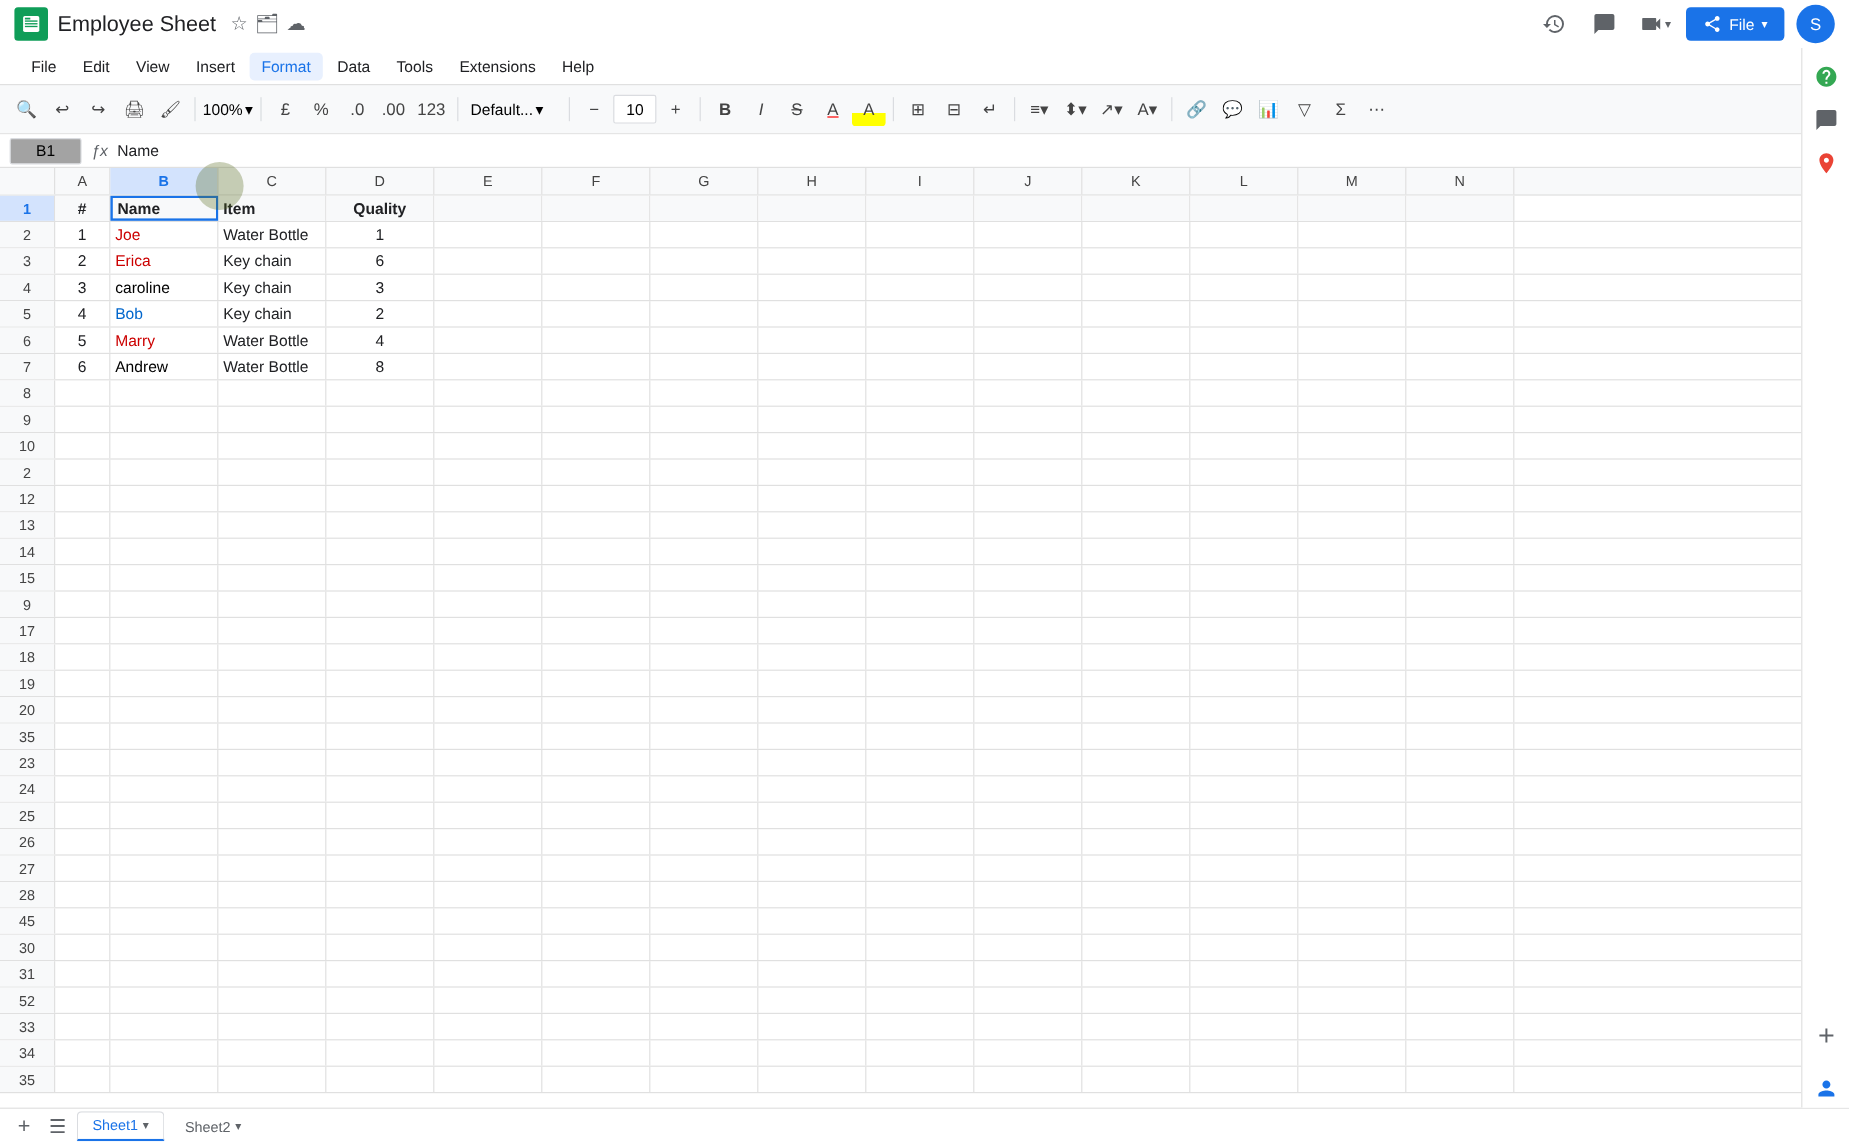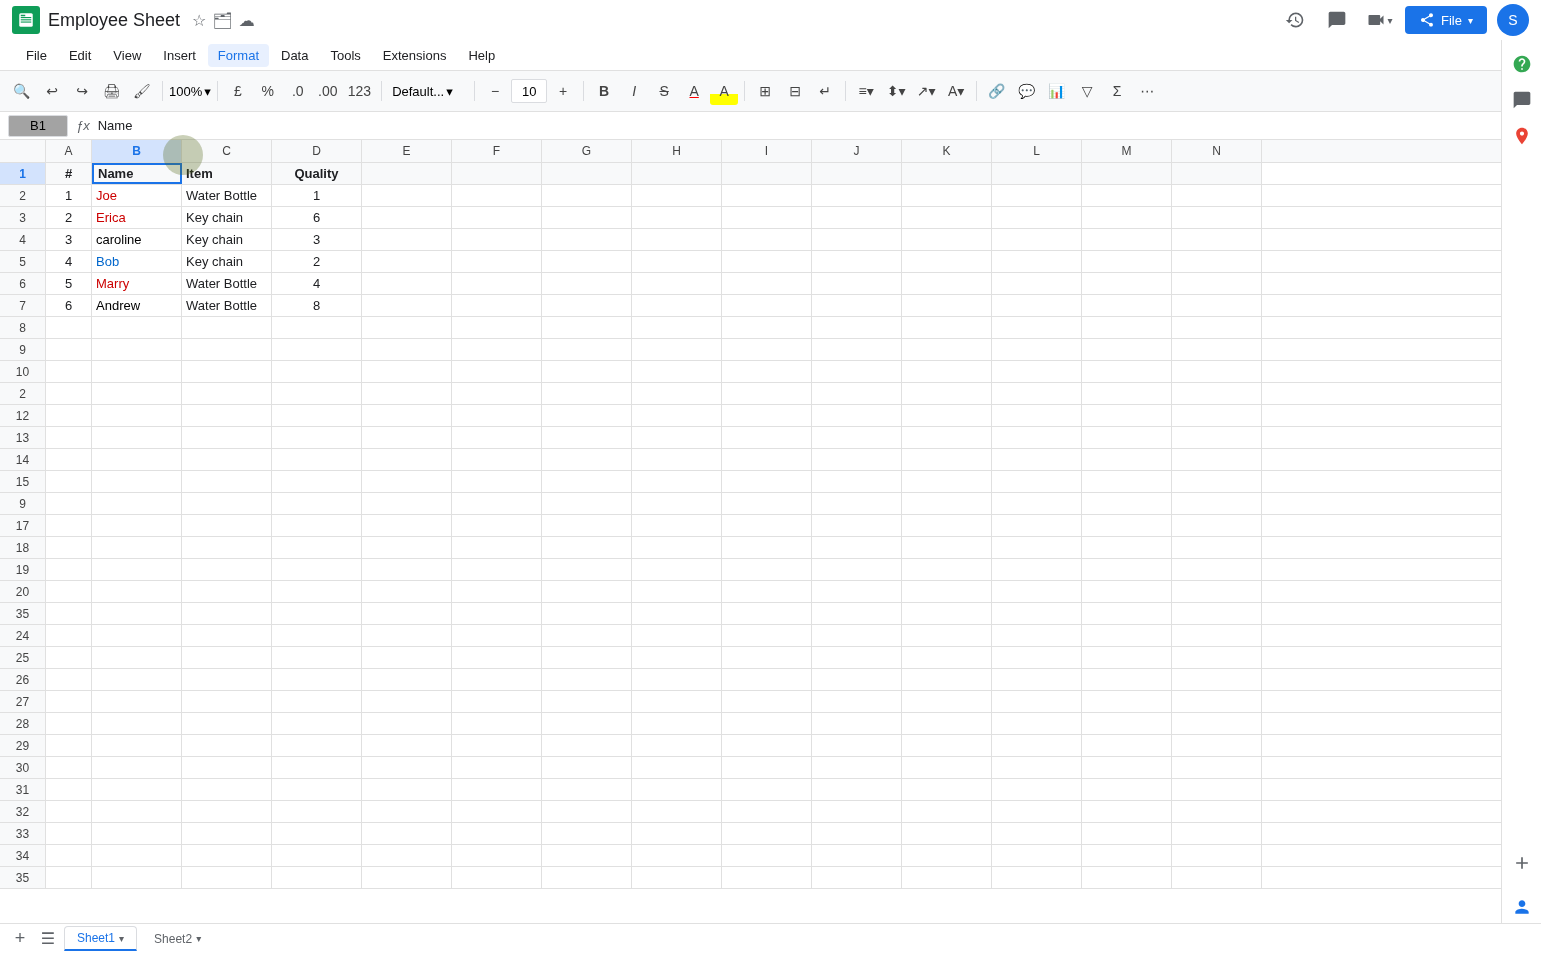--- a/index.html
+++ b/index.html
@@ -760,20 +760,37 @@
         <div class="cell" style="width: 90px; min-width: 90px;"></div>
         <div class="cell" style="width: 90px; min-width: 90px;"></div>
         <div class="cell" style="width: 90px; min-width: 90px;"></div>
         <div class="cell" style="width: 90px; min-width: 90px;"></div>
         <div class="cell" style="width: 90px; min-width: 90px;"></div>
         <div class="cell" style="width: 90px; min-width: 90px;"></div>
         <div class="cell" style="width: 90px; min-width: 90px;"></div>
         <div class="cell" style="width: 90px; min-width: 90px;"></div>
       </div>
       <div class="grid-row">
+        <div class="row-num">23</div>
+        <div class="cell center" style="width: 46px; min-width: 46px;"></div>
+        <div class="cell" style="width: 90px; min-width: 90px;"></div>
+        <div class="cell" style="width: 90px; min-width: 90px;"></div>
+        <div class="cell center" style="width: 90px; min-width: 90px;"></div>
+        <div class="cell" style="width: 90px; min-width: 90px;"></div>
+        <div class="cell" style="width: 90px; min-width: 90px;"></div>
+        <div class="cell" style="width: 90px; min-width: 90px;"></div>
+        <div class="cell" style="width: 90px; min-width: 90px;"></div>
+        <div class="cell" style="width: 90px; min-width: 90px;"></div>
+        <div class="cell" style="width: 90px; min-width: 90px;"></div>
+        <div class="cell" style="width: 90px; min-width: 90px;"></div>
+        <div class="cell" style="width: 90px; min-width: 90px;"></div>
+        <div class="cell" style="width: 90px; min-width: 90px;"></div>
+        <div class="cell" style="width: 90px; min-width: 90px;"></div>
+      </div>
+      <div class="grid-row">
         <div class="row-num">24</div>
         <div class="cell center" style="width: 46px; min-width: 46px;"></div>
         <div class="cell" style="width: 90px; min-width: 90px;"></div>
         <div class="cell" style="width: 90px; min-width: 90px;"></div>
         <div class="cell center" style="width: 90px; min-width: 90px;"></div>
         <div class="cell" style="width: 90px; min-width: 90px;"></div>
         <div class="cell" style="width: 90px; min-width: 90px;"></div>
         <div class="cell" style="width: 90px; min-width: 90px;"></div>
         <div class="cell" style="width: 90px; min-width: 90px;"></div>
         <div class="cell" style="width: 90px; min-width: 90px;"></div>
@@ -845,21 +862,21 @@
         <div class="cell" style="width: 90px; min-width: 90px;"></div>
         <div class="cell" style="width: 90px; min-width: 90px;"></div>
         <div class="cell" style="width: 90px; min-width: 90px;"></div>
         <div class="cell" style="width: 90px; min-width: 90px;"></div>
         <div class="cell" style="width: 90px; min-width: 90px;"></div>
         <div class="cell" style="width: 90px; min-width: 90px;"></div>
         <div class="cell" style="width: 90px; min-width: 90px;"></div>
         <div class="cell" style="width: 90px; min-width: 90px;"></div>
       </div>
       <div class="grid-row">
-        <div class="row-num">29</div>
+        <div class="row-num">45</div>
         <div class="cell center" style="width: 46px; min-width: 46px;"></div>
         <div class="cell" style="width: 90px; min-width: 90px;"></div>
         <div class="cell" style="width: 90px; min-width: 90px;"></div>
         <div class="cell center" style="width: 90px; min-width: 90px;"></div>
         <div class="cell" style="width: 90px; min-width: 90px;"></div>
         <div class="cell" style="width: 90px; min-width: 90px;"></div>
         <div class="cell" style="width: 90px; min-width: 90px;"></div>
         <div class="cell" style="width: 90px; min-width: 90px;"></div>
         <div class="cell" style="width: 90px; min-width: 90px;"></div>
         <div class="cell" style="width: 90px; min-width: 90px;"></div>
@@ -896,21 +913,21 @@
         <div class="cell" style="width: 90px; min-width: 90px;"></div>
         <div class="cell" style="width: 90px; min-width: 90px;"></div>
         <div class="cell" style="width: 90px; min-width: 90px;"></div>
         <div class="cell" style="width: 90px; min-width: 90px;"></div>
         <div class="cell" style="width: 90px; min-width: 90px;"></div>
         <div class="cell" style="width: 90px; min-width: 90px;"></div>
         <div class="cell" style="width: 90px; min-width: 90px;"></div>
         <div class="cell" style="width: 90px; min-width: 90px;"></div>
       </div>
       <div class="grid-row">
-        <div class="row-num">32</div>
+        <div class="row-num">52</div>
         <div class="cell center" style="width: 46px; min-width: 46px;"></div>
         <div class="cell" style="width: 90px; min-width: 90px;"></div>
         <div class="cell" style="width: 90px; min-width: 90px;"></div>
         <div class="cell center" style="width: 90px; min-width: 90px;"></div>
         <div class="cell" style="width: 90px; min-width: 90px;"></div>
         <div class="cell" style="width: 90px; min-width: 90px;"></div>
         <div class="cell" style="width: 90px; min-width: 90px;"></div>
         <div class="cell" style="width: 90px; min-width: 90px;"></div>
         <div class="cell" style="width: 90px; min-width: 90px;"></div>
         <div class="cell" style="width: 90px; min-width: 90px;"></div>

